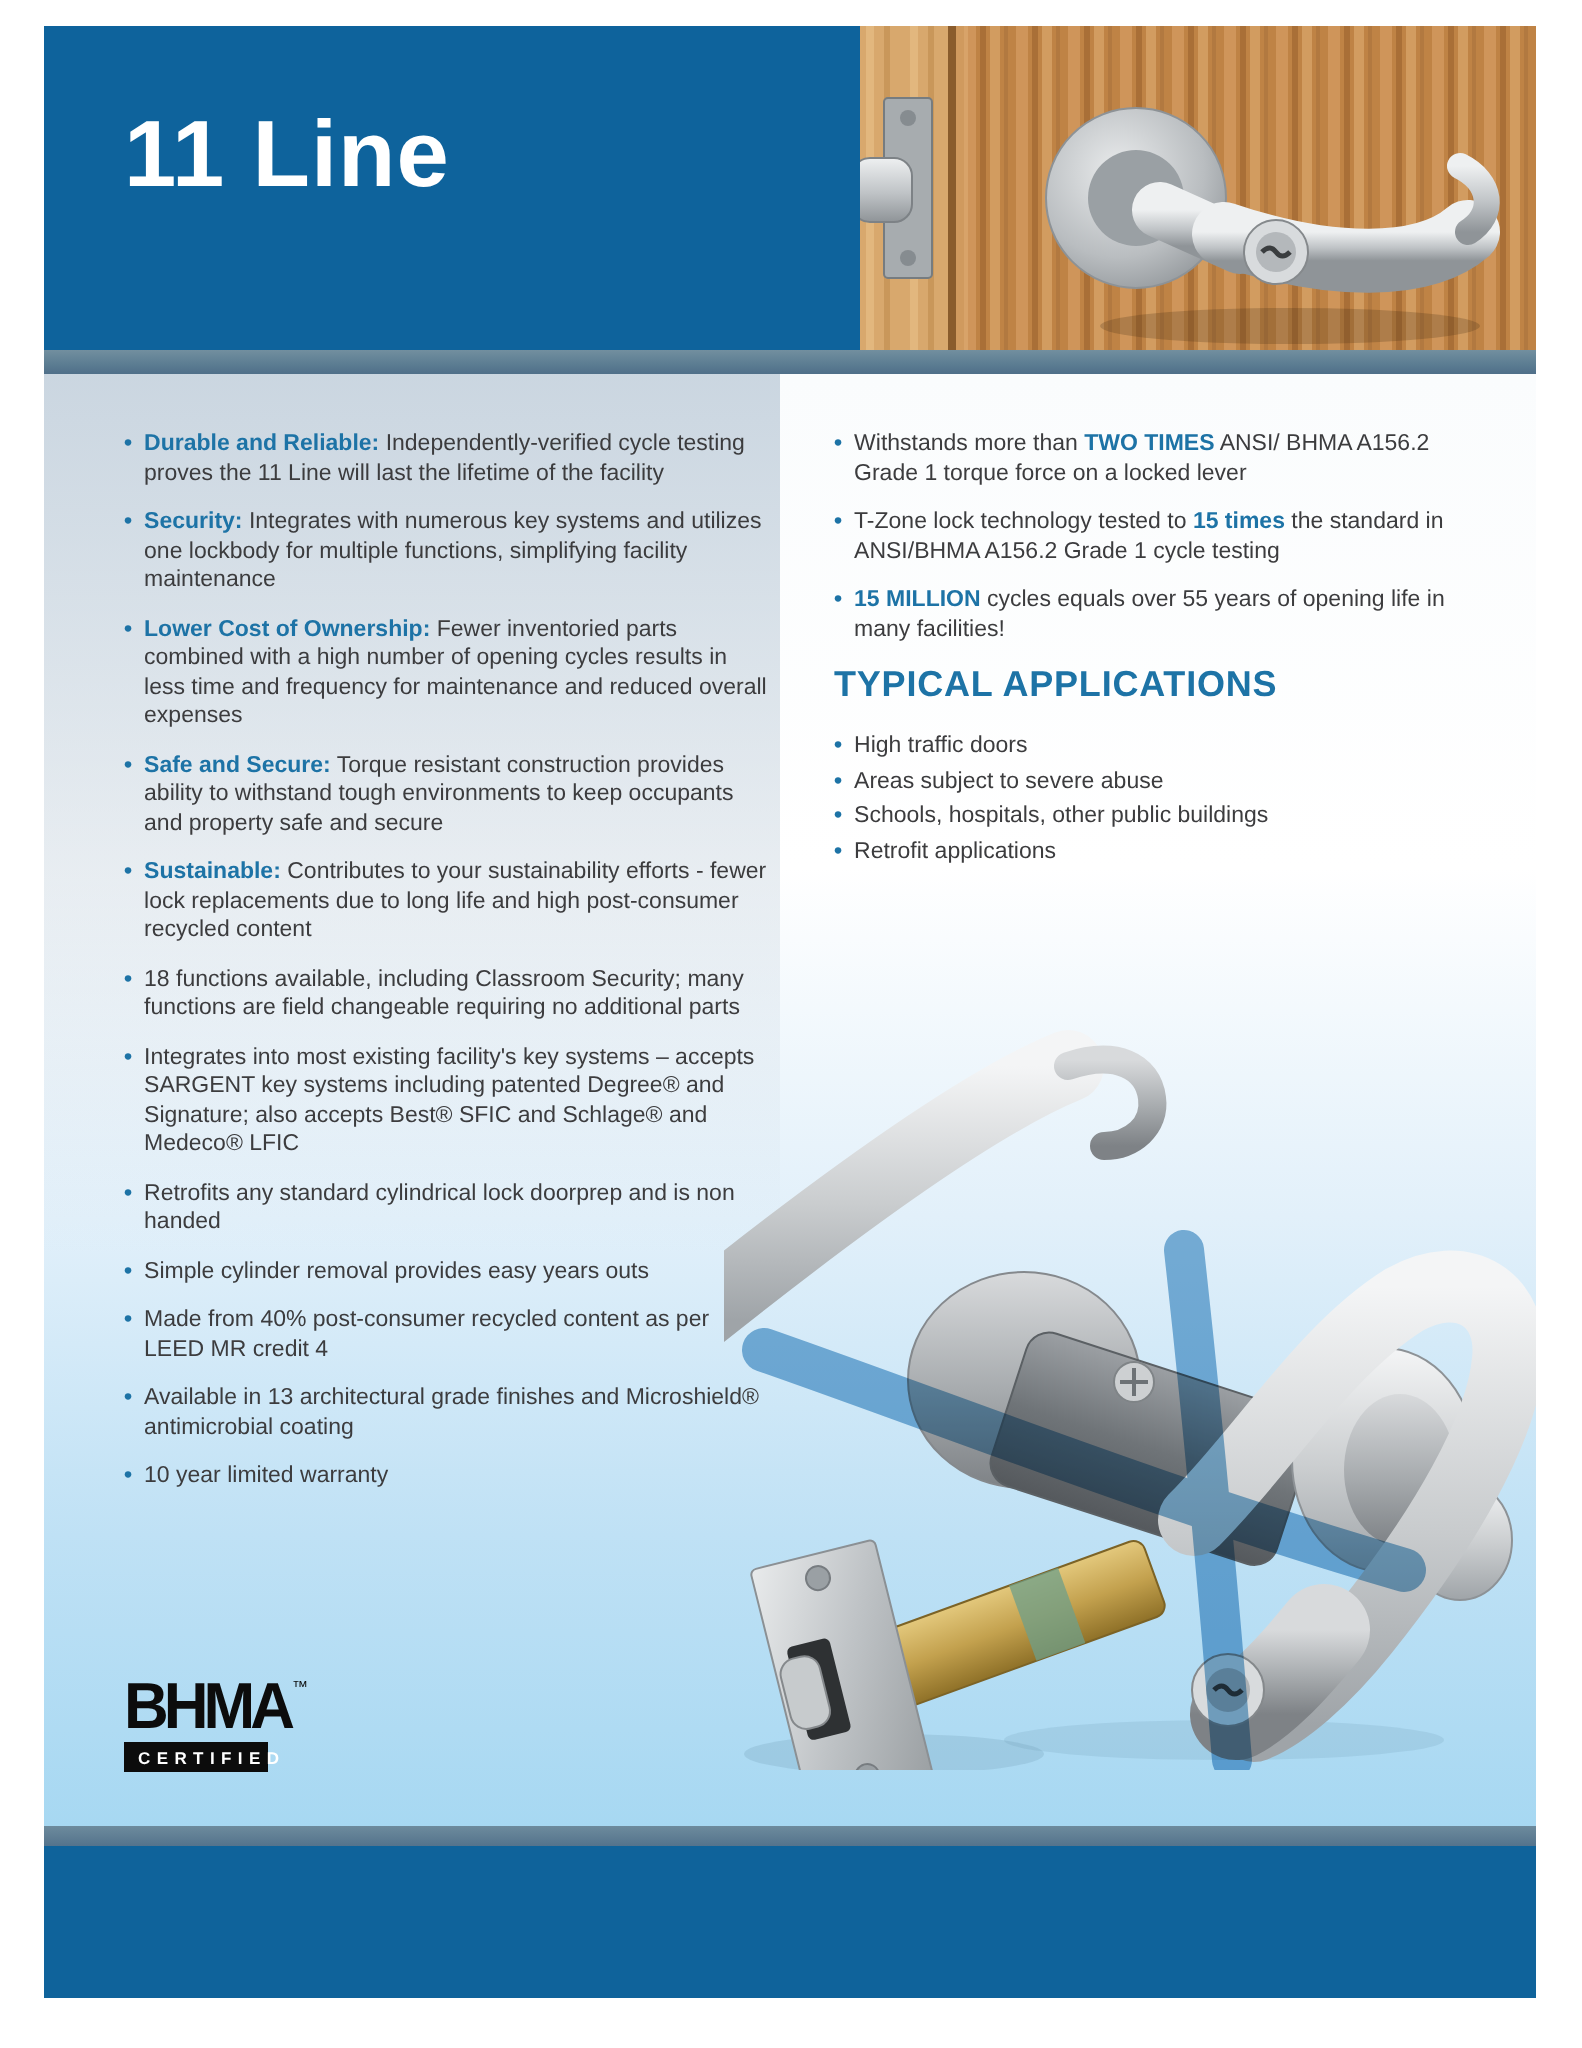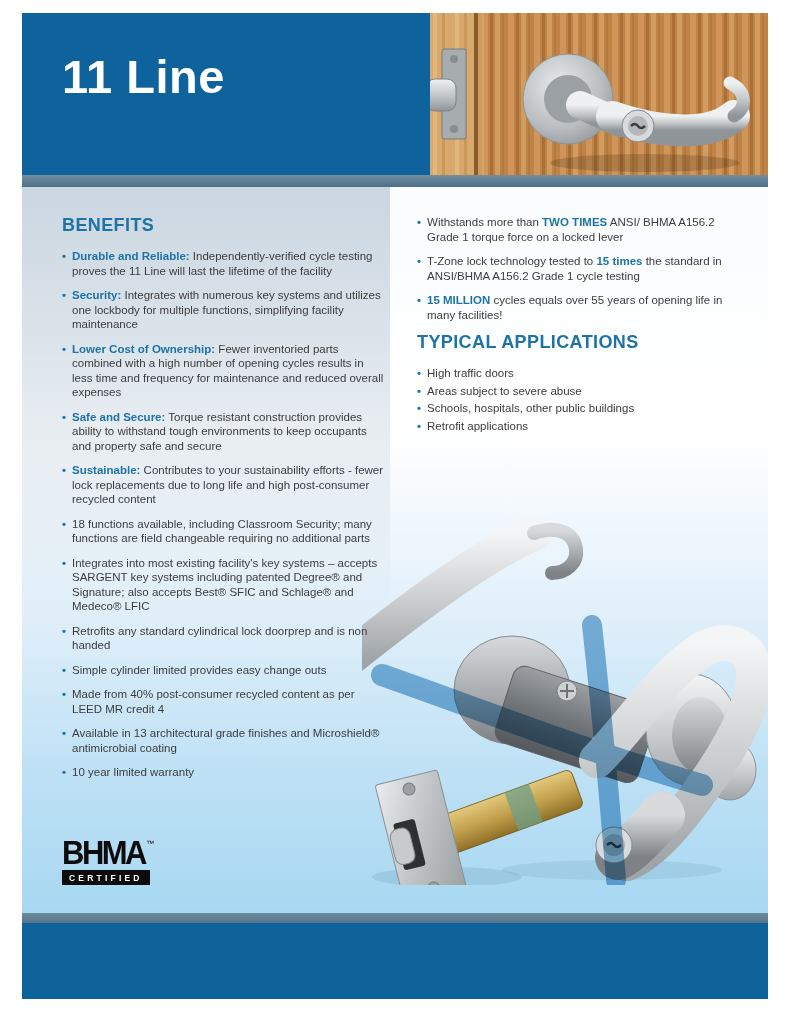--- a/index.html
+++ b/index.html
@@ -76,21 +76,21 @@
     letter-spacing:-2.5px; line-height:26px; display:inline-block;
     transform:scaleY(1.05); transform-origin:bottom left;
   }
   .bhma-tm {
     position:absolute; right:-9px; top:-2px;
     font-size:8px; color:#0c0c0c;
   }
   .bhma-bar {
     margin-top:2px; background:#0c0c0c; color:#ffffff;
     font-size:8.5px; font-weight:700; letter-spacing:3.2px;
-    padding:3px 3px 2px 7px; width:88px; text-align:left;
+    padding:3px 3px 2px 7px; width:72px; text-align:left;
   }
 </style>
 </head>
 <body>
 
 <div class="page">
 
   <div class="header">
     <div class="title">11 Line</div>
 
@@ -209,21 +209,20 @@
       <circle cx="252" cy="360" r="11" fill="#aeb2b5"></circle>
       <path d="M245,360 q4,-4 7,0 q3,4 7,0" stroke="#3a3d3f" stroke-width="2.5" fill="none"></path>
 
       <g style="mix-blend-mode:multiply" opacity="0.55">
         <path d="M20,190 C120,225 220,265 340,300" stroke="#1d7ab8" stroke-width="22" stroke-linecap="round" fill="none"></path>
         <path d="M230,140 C240,230 248,320 254,395" stroke="#1d7ab8" stroke-width="20" stroke-linecap="round" fill="none"></path>
       </g>
     </svg>
 
     <div class="col col-left">
-      <h2 class="sec">BENEFITS</h2>
       <ul class="blist">
         <li>
             <span class="dot">•</span>
             <span><span class="lead">Durable and Reliable:</span><span> Independently-verified cycle testing proves the 11 Line will last the lifetime of the facility</span></span>
           </li>
         <li>
             <span class="dot">•</span>
             <span><span class="lead">Security:</span><span> Integrates with numerous key systems and utilizes one lockbody for multiple functions, simplifying facility maintenance</span></span>
           </li>
         <li>
@@ -248,21 +247,21 @@
         <li>
             <span class="dot">•</span>
             <span>Integrates into most existing facility's key systems – accepts SARGENT key systems including patented Degree® and Signature; also accepts Best® SFIC and Schlage® and Medeco® LFIC</span>
           </li>
         <li>
             <span class="dot">•</span>
             <span>Retrofits any standard cylindrical lock doorprep and is non handed</span>
           </li>
         <li>
             <span class="dot">•</span>
-            <span>Simple cylinder limited provides easy change outs</span>
+            <span>Simple cylinder removal provides easy years outs</span>
           </li>
         <li>
             <span class="dot">•</span>
             <span>Made from 40% post-consumer recycled content as per LEED MR credit 4</span>
           </li>
         <li>
             <span class="dot">•</span>
             <span>Available in 13 architectural grade finishes and Microshield® antimicrobial coating</span>
           </li>
         <li>

